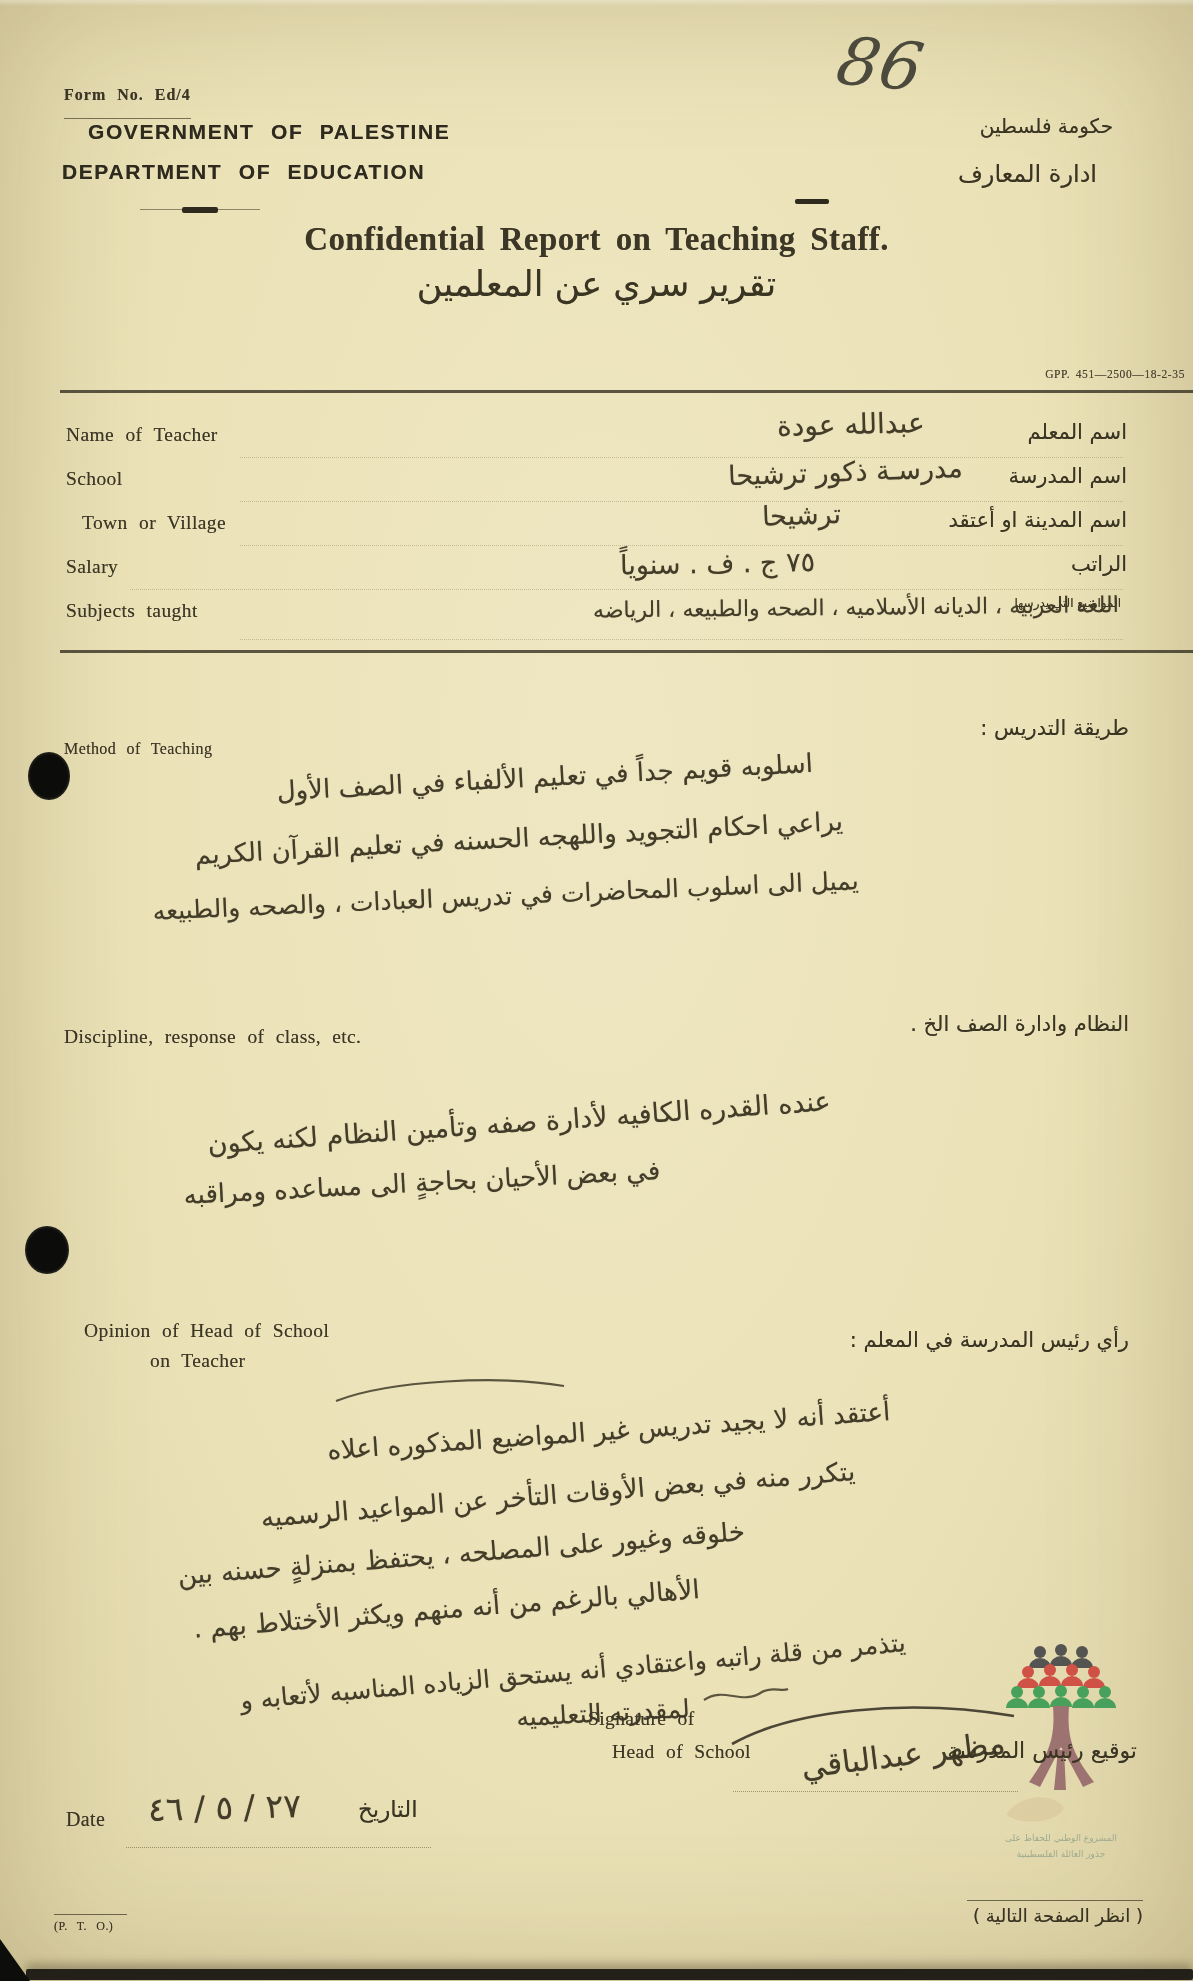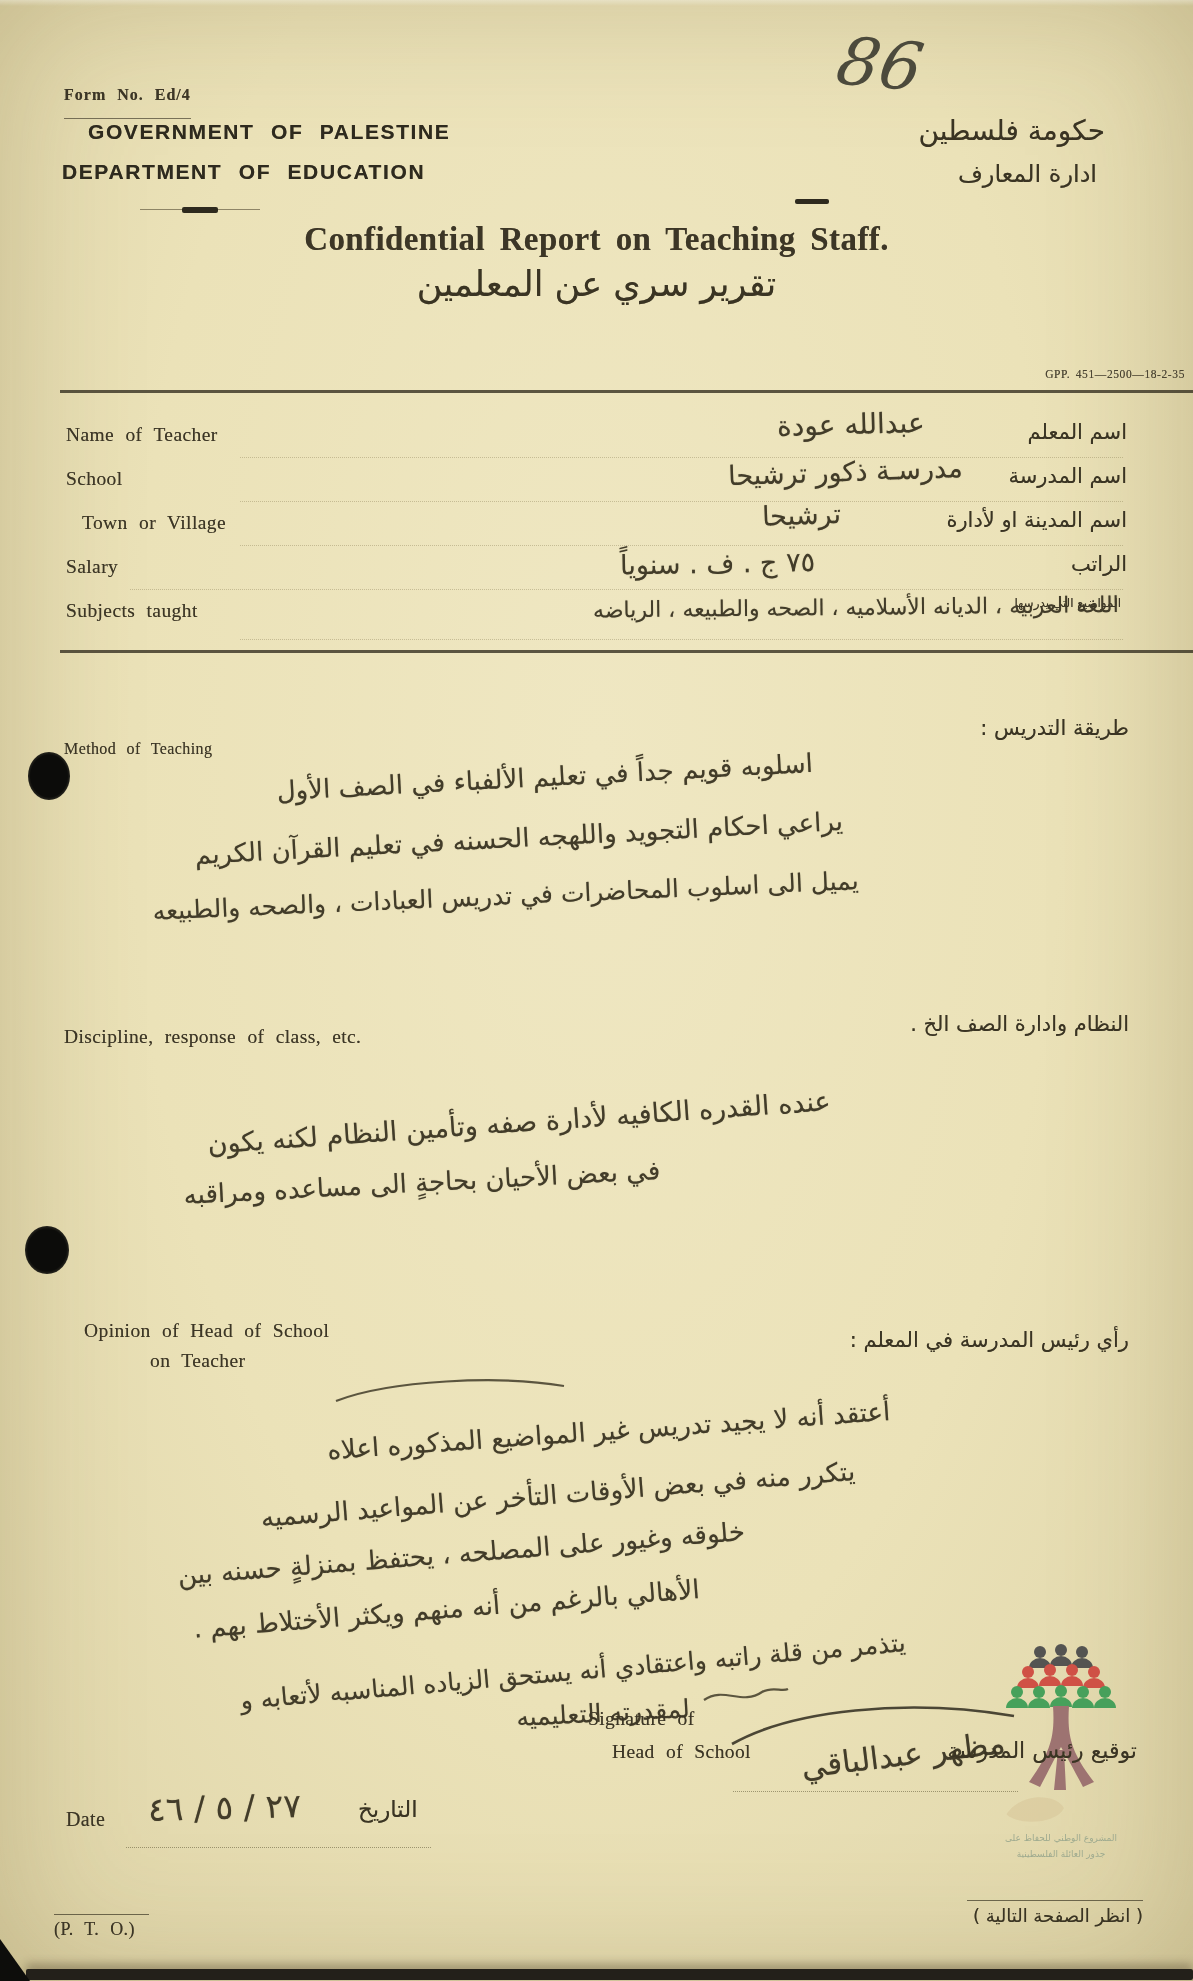--- a/index.html
+++ b/index.html
@@ -39,21 +39,21 @@
 
   <div class="abs" style="left:0;top:0;right:0;height:6px;background:linear-gradient(rgba(255,255,250,.35),rgba(255,255,250,0));"></div>
 
   <div class="abs ps" style="left:64px;top:86px;font-size:16px;font-weight:bold;letter-spacing:1px;border-bottom:1.4px solid rgba(60,54,38,.65);padding-bottom:14px;">Form No. Ed/4</div>
 
   <div class="abs" style="left:838px;top:26px;font-size:66px;font-style:italic;color:#4c4a3c;transform:rotate(5deg) skewX(-6deg);font-family:'DejaVu Serif',serif;">86</div>
 
   <div class="abs pg" style="left:88px;top:120px;font-size:21px;">GOVERNMENT OF PALESTINE</div>
   <div class="abs pg" style="left:62px;top:160px;font-size:21px;">DEPARTMENT OF EDUCATION</div>
 
-  <div class="abs pa" style="right:88px;top:114px;font-size:28px;">حكومة فلسطين</div>
+  <div class="abs pa" style="right:80px;top:114px;font-size:20px;">حكومة فلسطين</div>
   <div class="abs pa" style="right:96px;top:160px;font-size:24px;">ادارة المعارف</div>
 
   <div class="abs" style="left:140px;top:209px;width:120px;height:1px;background:rgba(80,72,48,.6);">
     <div style="position:absolute;left:42px;top:-2.5px;width:36px;height:6px;background:#2e2a1e;border-radius:2px;"></div>
   </div>
   <div class="abs" style="left:795px;top:199px;width:34px;height:5px;background:#2e2a1e;border-radius:2px;"></div>
 
   <div class="abs ps" style="left:0;right:0;top:221px;text-align:center;font-size:33px;font-weight:bold;">Confidential Report on Teaching Staff.</div>
   <div class="abs pa" style="left:0;right:0;top:264px;text-align:center;font-size:35px;">تقرير سري عن المعلمين</div>
 
@@ -61,21 +61,21 @@
   <div class="abs rule" style="left:60px;right:0;top:390px;"></div>
 
   <div class="abs ps" style="left:66px;top:424px;font-size:19.5px;">Name of Teacher</div>
   <div class="abs ps" style="left:66px;top:468px;font-size:19.5px;">School</div>
   <div class="abs ps" style="left:82px;top:512px;font-size:19.5px;">Town or Village</div>
   <div class="abs ps" style="left:66px;top:556px;font-size:19.5px;">Salary</div>
   <div class="abs ps" style="left:66px;top:600px;font-size:19.5px;">Subjects taught</div>
 
   <div class="abs pa" style="right:66px;top:420px;font-size:21px;">اسم المعلم</div>
   <div class="abs pa" style="right:66px;top:464px;font-size:21px;">اسم المدرسة</div>
-  <div class="abs pa" style="right:66px;top:508px;font-size:21px;">اسم المدينة او لأدارة</div>
+  <div class="abs pa" style="right:66px;top:508px;font-size:21px;">اسم المدينة او أعتقد</div>
   <div class="abs pa" style="right:66px;top:552px;font-size:21px;text-align:right;">الراتب</div>
   <div class="abs pa" style="right:72px;top:596px;font-size:12px;">المواضيع التي يدرسها</div>
 
   <div class="abs hw hw-anchor" style="right:268px;top:406px;font-size:28px;transform:rotate(-1.5deg);">عبدالله عودة</div>
   <div class="abs hw hw-anchor" style="right:230px;top:452px;font-size:27px;transform:rotate(-2deg);">مدرسـة ذكور ترشيحا</div>
   <div class="abs hw hw-anchor" style="right:352px;top:498px;font-size:27px;transform:rotate(-2deg);">ترشيحا</div>
   <div class="abs hw hw-anchor" style="right:378px;top:546px;font-size:27px;transform:rotate(-1deg);">٧٥ ج . ف . سنوياً</div>
   <div class="abs hw hw-anchor" style="right:74px;top:592px;font-size:22px;transform:rotate(-0.6deg);">اللغه العربيه ، الديانه الأسلاميه ، الصحه والطبيعه ، الرياضه</div>
 
   <div class="abs rowline" style="left:240px;right:70px;top:456px;"></div>
@@ -177,21 +177,21 @@
   <div class="abs dotline" style="left:733px;top:1790px;width:285px;"></div>
 
   <div class="abs pa" style="right:56px;top:1738px;font-size:22px;z-index:5;">توقيع رئيس المدرسة</div>
 
   <div class="abs ps" style="left:66px;top:1808px;font-size:20px;">Date</div>
   <div class="abs hw" dir="ltr" style="left:148px;top:1788px;font-size:33px;transform:rotate(-1.5deg);direction:ltr;">٢٧ / ٥ / ٤٦</div>
   <div class="abs dotline" style="left:126px;top:1846px;width:305px;"></div>
   <div class="abs pa" style="left:358px;top:1796px;font-size:23px;">التاريخ</div>
 
   <div class="abs" style="left:54px;top:1914px;">
-    <span class="ps overline" style="font-size:18px;display:inline-block;padding-right:14px;">(P. T. O.)</span>
+    <span class="ps overline" style="font-size:12px;display:inline-block;padding-right:14px;">(P. T. O.)</span>
   </div>
   <div class="abs" style="right:50px;top:1900px;">
     <span class="pa overline" style="font-size:18px;display:inline-block;padding-left:6px;">( انظر الصفحة التالية )</span>
   </div>
 
   <div class="abs" style="left:26px;right:0;bottom:1px;height:11px;background:#23201a;border-radius:2px;box-shadow:0 -5px 10px rgba(70,58,34,.4);"></div>
   <div class="abs" style="left:0;bottom:0;width:30px;height:42px;background:#0d0d0b;clip-path:polygon(0 0,100% 100%,0 100%);"></div>
 
 </div>
 

